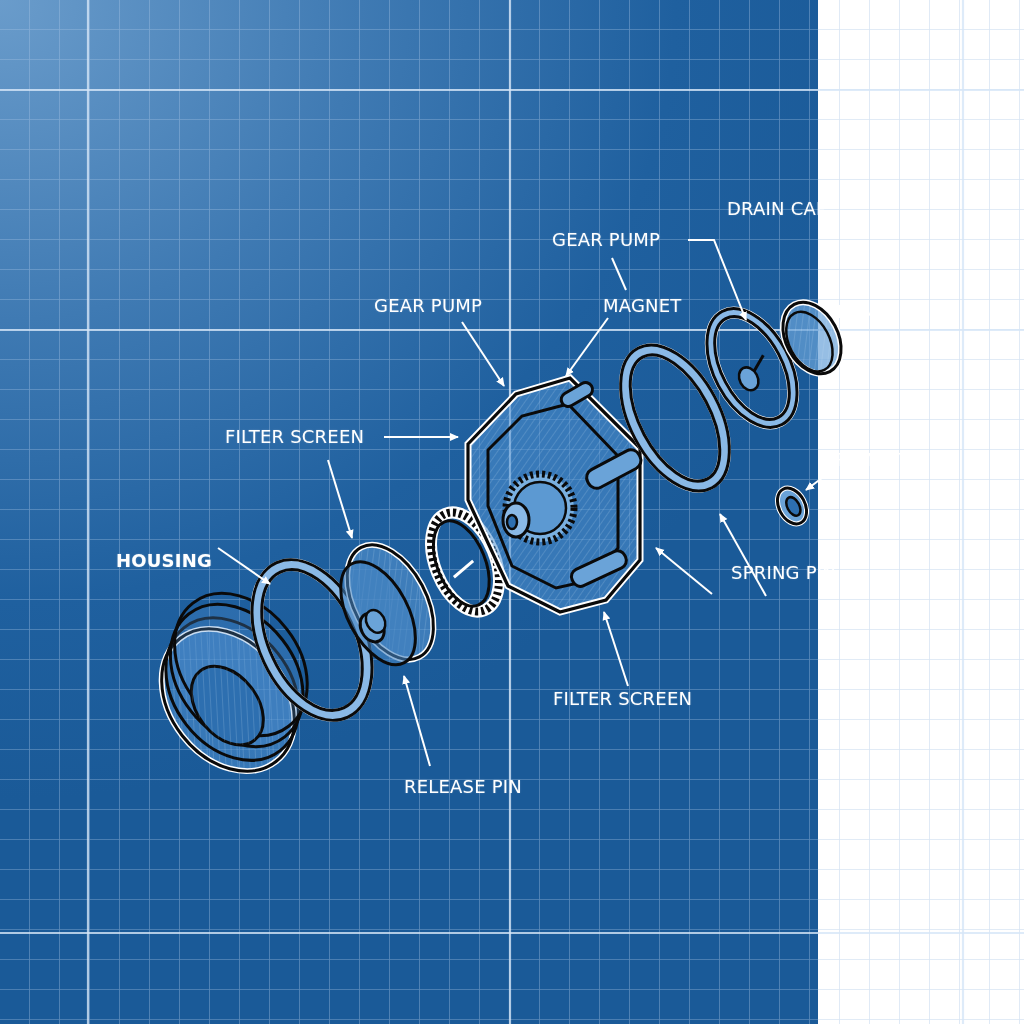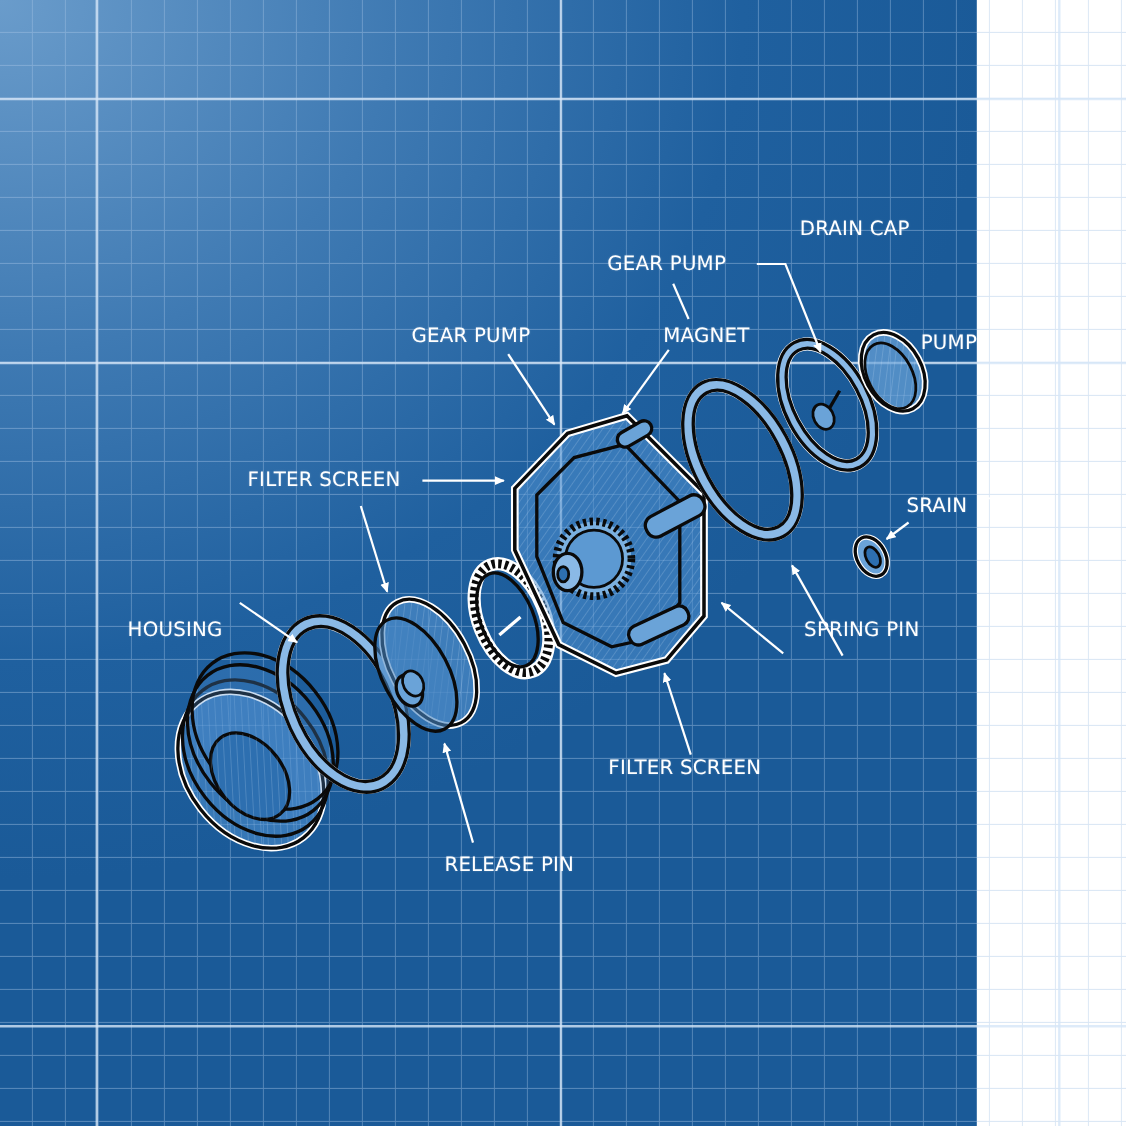--- a/index.html
+++ b/index.html
@@ -1,18 +1,18 @@
 <!DOCTYPE html>
 <html><head>
 <meta charset="utf-8">
 <style>
   html, body { margin:0; padding:0; }
   body { width:1024px; height:1024px; overflow:hidden; position:relative;
          font-family: "DejaVu Sans", "Liberation Sans", sans-serif; }
-  #canvas { position:absolute; left:0; top:0; width:888px; height:1024px;
+  #canvas { position:absolute; left:0; top:0; width:818px; height:1024px;
             background: radial-gradient(ellipse 900px 800px at 0px 0px, #6a9ccb 0%, #3f7ab3 40%, #1f609f 75%, #1a5a98 100%); }
   svg#drawing { position:absolute; left:0; top:0; }
   .label { position:absolute; color:#ffffff; font-size:18px; letter-spacing:0.2px;
            white-space:nowrap; line-height:1; text-shadow:0 0 2px rgba(255,255,255,0.25); }
 </style>
 </head>
 <body>
 
 <div id="canvas">
 
@@ -132,18 +132,18 @@
   </g>
 </svg>
 
 <div class="label" style="left:727px; top:200px;">DRAIN CAP</div>
 <div class="label" style="left:552px; top:231px;">GEAR PUMP</div>
 <div class="label" style="left:603px; top:297px;text-align:center;">MAGNET</div>
 <div class="label" style="left:837px; top:303px;">PUMP</div>
 <div class="label" style="left:374px; top:297px;">GEAR PUMP</div>
 <div class="label" style="left:225px; top:428px;">FILTER SCREEN</div>
 <div class="label" style="left:824px; top:451px; white-space:pre;">SRAIN  TOP</div>
-<div class="label" style="left:116px; top:564px;">HOUSING</div>
+<div class="label" style="left:116px; top:552px;font-weight:bold;">HOUSING</div>
 <div class="label" style="left:731px; top:564px;">SPRING PIN</div>
 <div class="label" style="left:553px; top:690px;">FILTER SCREEN</div>
 <div class="label" style="left:404px; top:778px;">RELEASE PIN</div>
 
 </div>
 
 </body></html>

